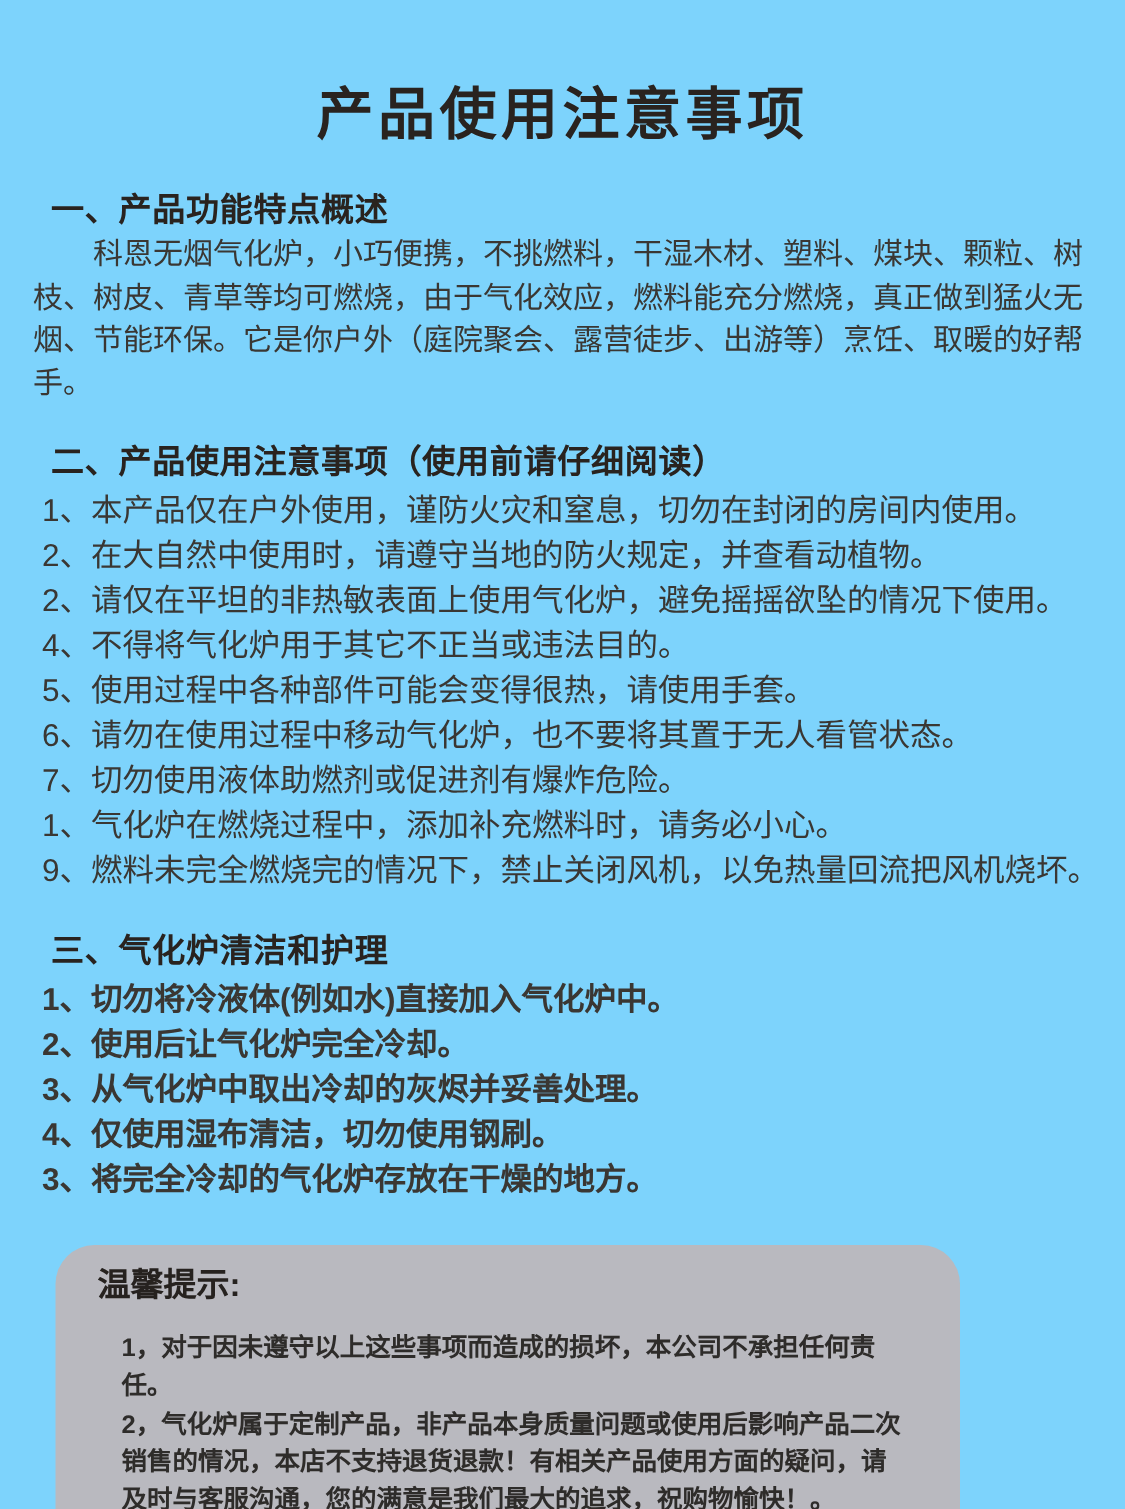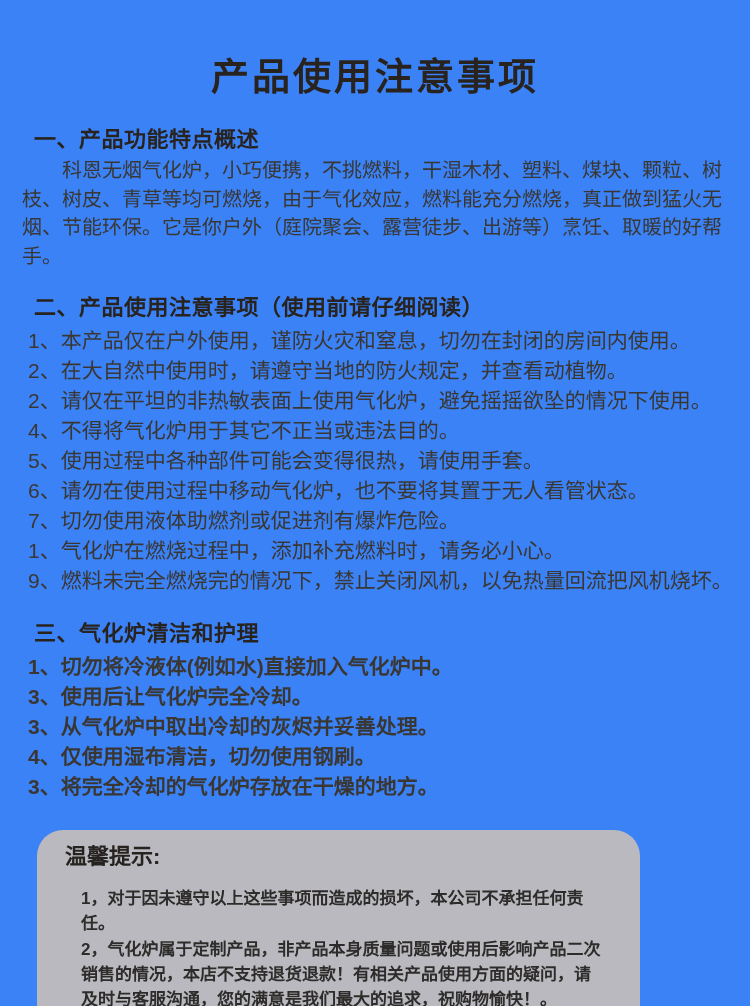--- a/index.html
+++ b/index.html
@@ -12,21 +12,21 @@
     height: 1006px;
     overflow: hidden;
     font-family: "Liberation Sans", "DejaVu Sans", sans-serif;
     color: #3a3733;
   }
   .page {
     box-sizing: border-box;
     width: 750px;
     height: 1006px;
     padding: 40px 20px 0 20px;
-    background: #3b82f6;
+    background: #7dd3fc;
   }
   .page-title {
     margin: 12px 0 0 0;
     text-align: center;
     font-size: 38px;
     line-height: 50px;
     font-weight: 800;
     letter-spacing: 3px;
     color: #29231f;
   }
@@ -120,21 +120,21 @@
       <li>7、切勿使用液体助燃剂或促进剂有爆炸危险。</li>
       <li>1、气化炉在燃烧过程中，添加补充燃料时，请务必小心。</li>
       <li>9、燃料未完全燃烧完的情况下，禁止关闭风机，以免热量回流把风机烧坏。</li>
     </ul>
   </section>
 
   <section>
     <h2 class="section-heading">三、气化炉清洁和护理</h2>
     <ul class="item-list care">
       <li>1、切勿将冷液体(例如水)直接加入气化炉中。</li>
-      <li>3、使用后让气化炉完全冷却。</li>
+      <li>2、使用后让气化炉完全冷却。</li>
       <li>3、从气化炉中取出冷却的灰烬并妥善处理。</li>
       <li>4、仅使用湿布清洁，切勿使用钢刷。</li>
       <li>3、将完全冷却的气化炉存放在干燥的地方。</li>
     </ul>
   </section>
 
   <aside class="notice-box">
     <h3 class="notice-title">温馨提示:</h3>
     <ul class="notice-list">
       <li>1，对于因未遵守以上这些事项而造成的损坏，本公司不承担任何责任。</li>

